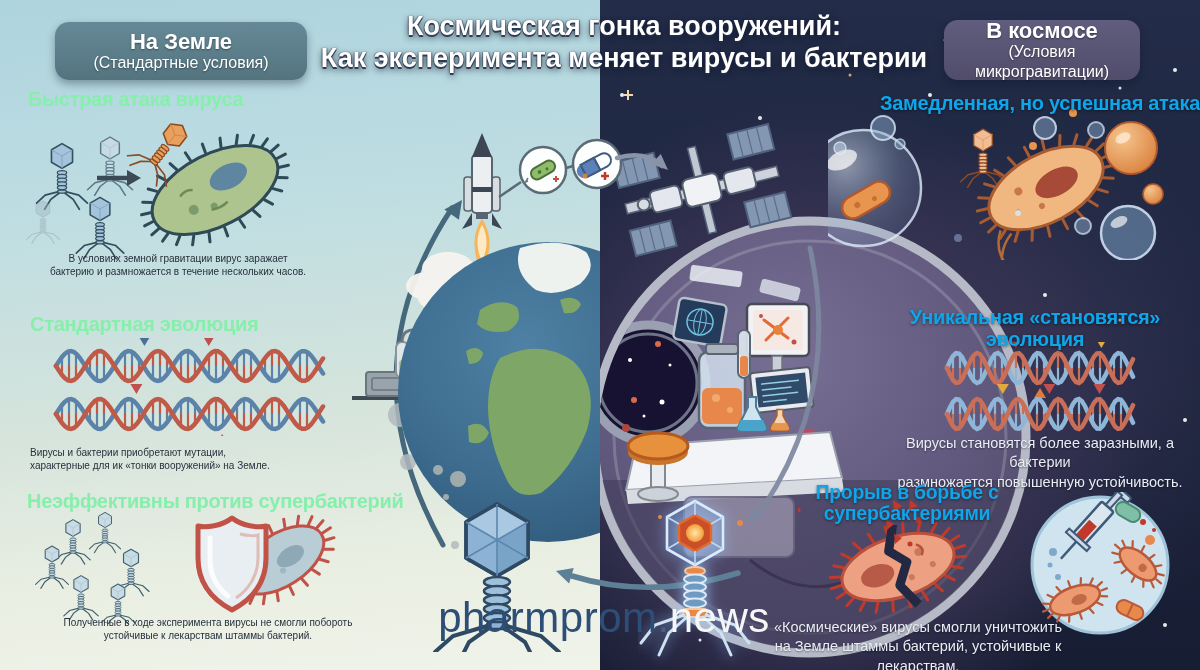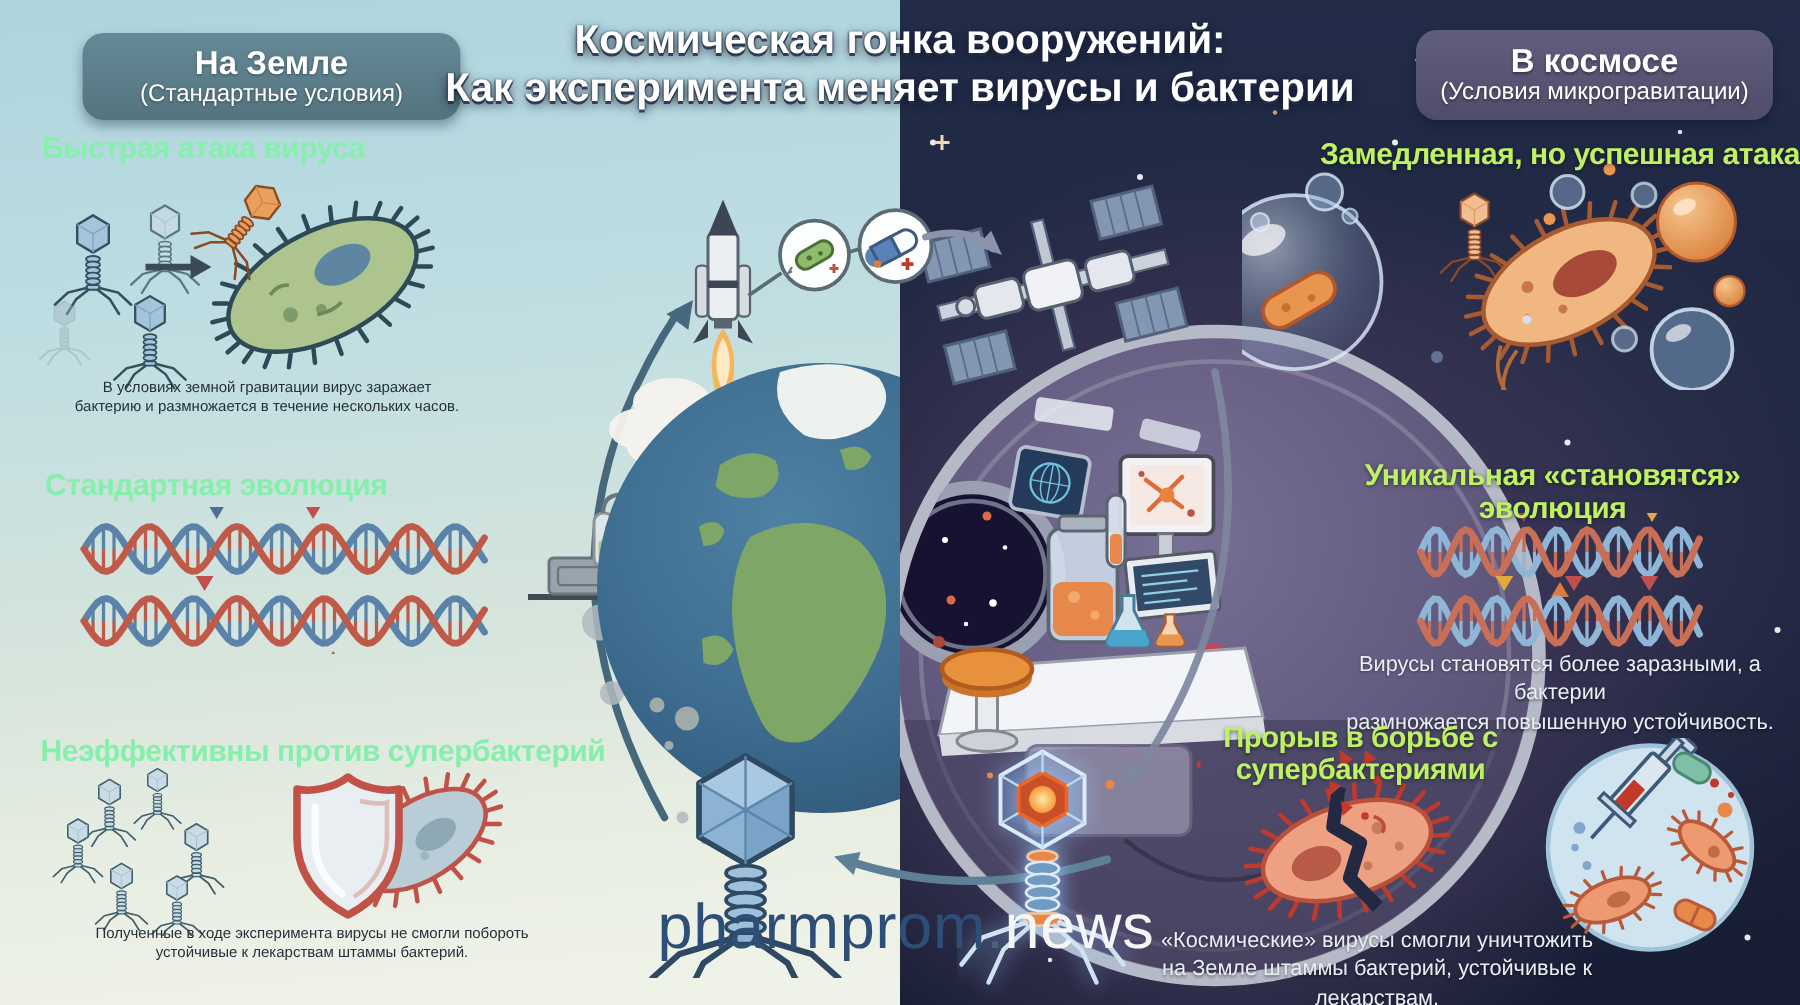--- a/index.html
+++ b/index.html
@@ -9,26 +9,26 @@
   #earth-half{left:0;background:linear-gradient(175deg,#aed4de 0%,#bedde2 30%,#d5e4dc 60%,#e9eee2 82%,#f0f3e9 100%);}
   #space-half{left:600px;background:
      radial-gradient(circle 330px at 210px 430px,#4e4566 0%,#3a3454 55%,rgba(40,46,70,0) 100%),
      radial-gradient(circle 260px at 430px 380px,rgba(96,84,128,.30),rgba(96,84,128,0) 100%),
      linear-gradient(180deg,#232c48 0%,#1e2640 40%,#171d33 100%);}
   svg{position:absolute;display:block;}
   .badge{position:absolute;display:flex;flex-direction:column;align-items:center;justify-content:center;
          border-radius:14px;color:#fff;box-shadow:0 4px 8px rgba(10,20,35,.35);z-index:6;text-align:center;}
   .badge .bt{font-weight:700;font-size:22px;line-height:1.05;text-shadow:0 1px 2px rgba(0,0,0,.4);}
   .badge .bs{font-size:16px;line-height:1.2;text-shadow:0 1px 2px rgba(0,0,0,.4);}
-  #title{position:absolute;left:600px;top:10px;transform:translateX(-50%);z-index:7;text-align:center;
+  #title{position:absolute;left:624px;top:10px;transform:translateX(-50%);z-index:7;text-align:center;
          font-weight:700;font-size:27px;line-height:1.2;color:#fff;white-space:nowrap;
          text-shadow:0 2px 0 rgba(35,45,70,.85),0 3px 7px rgba(12,20,40,.75),1px 0 1px rgba(35,45,70,.5),-1px 0 1px rgba(35,45,70,.5);}
   .h{position:absolute;font-weight:700;font-size:20px;letter-spacing:-.3px;line-height:1.1;z-index:5;}
   .hl{color:#86efac;}
-  .hr{color:#bef264;text-shadow:0 1px 3px rgba(0,0,0,.5);}
+  .hr{color:#0ea5e9;text-shadow:0 1px 3px rgba(0,0,0,.5);}
   .p{position:absolute;font-size:10px;line-height:1.34;white-space:pre-line;z-index:5;}
   .pl{color:#26303c;}
   .pr{color:#e9edf5;font-size:14.5px;text-shadow:0 1px 2px rgba(0,0,0,.45);}
   .ctr{text-align:center;}
   #watermark{position:absolute;left:604px;top:594px;transform:translateX(-50%);z-index:9;
              font-size:42px;letter-spacing:.5px;white-space:nowrap;}
   #wm-name{color:var(--wm-blue,#2d4e76);}
   #wm-dot{color:#46627e;}
   #wm-news{color:#f4f6f8;}
   #glow-phage-svg g.glow{filter:drop-shadow(0 0 7px rgba(150,200,255,.85));}
@@ -917,34 +917,36 @@
         <circle cx="345" cy="30" r="3" fill="#c0392b"></circle>
           <circle cx="356" cy="38" r="2" fill="#c0392b"></circle>
       </g>
     </svg>
   </div>
 
   <div class="badge" style="left:55px;top:22px;width:252px;height:58px;background:linear-gradient(180deg,#668997 0%,#53747f 100%);">
     <div class="bt">На Земле</div>
     <div class="bs">(Стандартные условия)</div>
   </div>
-  <div class="badge" style="left:944px;top:20px;width:238px;height:60px;background:linear-gradient(180deg,#615d7e 0%,#504c6a 100%);">
+  <div class="badge" style="left:944px;top:20px;width:196px;height:60px;background:linear-gradient(180deg,#615d7e 0%,#504c6a 100%);">
     <div class="bt">В космосе</div>
     <div class="bs">(Условия микрогравитации)</div>
   </div>
 
   <div id="title">
     <div>Космическая гонка вооружений:</div>
     <div>Как эксперимента меняет вирусы и бактерии</div>
   </div>
 
   <div class="h hl" style="left:28px;top:88px;">Быстрая атака вируса</div>
   <div class="p pl ctr" style="left:8px;top:252px;width:340px;">В условиях земной гравитации вирус заражает
 бактерию и размножается в течение нескольких часов.</div>
   <div class="h hl" style="left:30px;top:313px;">Стандартная эволюция</div>
+  <div class="p pl" style="left:30px;top:446px;width:340px;">Вирусы и бактерии приобретают мутации,
+характерные для ик «тонки вооружений» на Земле.</div>
   <div class="h hl" style="left:27px;top:490px;">Неэффективны против супербактерий</div>
   <div class="p pl ctr" style="left:2px;top:616px;width:412px;">Полученные в ходе эксперимента вирусы не смогли побороть
 устойчивые к лекарствам штаммы бактерий.</div>
 
   <div class="h hr ctr" style="left:880px;top:92px;width:320px;">Замедленная, но успешная атака</div>
   <div class="h hr ctr" style="left:870px;top:306px;width:330px;">Уникальная «становятся» эволюция</div>
   <div class="p pr ctr" style="left:880px;top:434px;width:320px;">Вирусы становятся более заразными, а бактерии
 размножается повышенную устойчивость.</div>
   <div class="h hr ctr" style="left:742px;top:482px;width:330px;font-size:19.5px;">Прорыв в борьбе с супербактериями</div>
   <div class="p pr ctr" style="left:738px;top:618px;width:360px;">«Космические» вирусы смогли уничтожить

